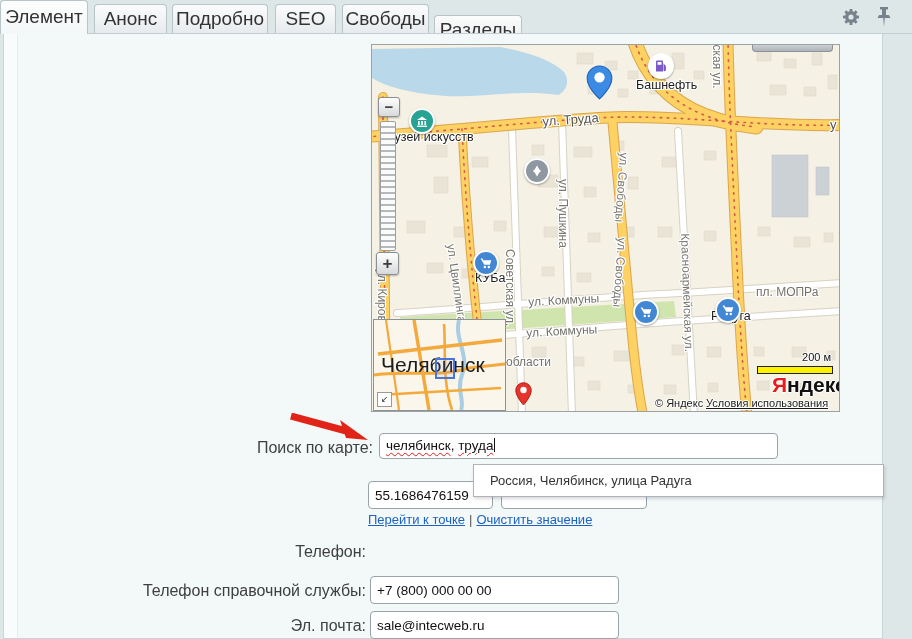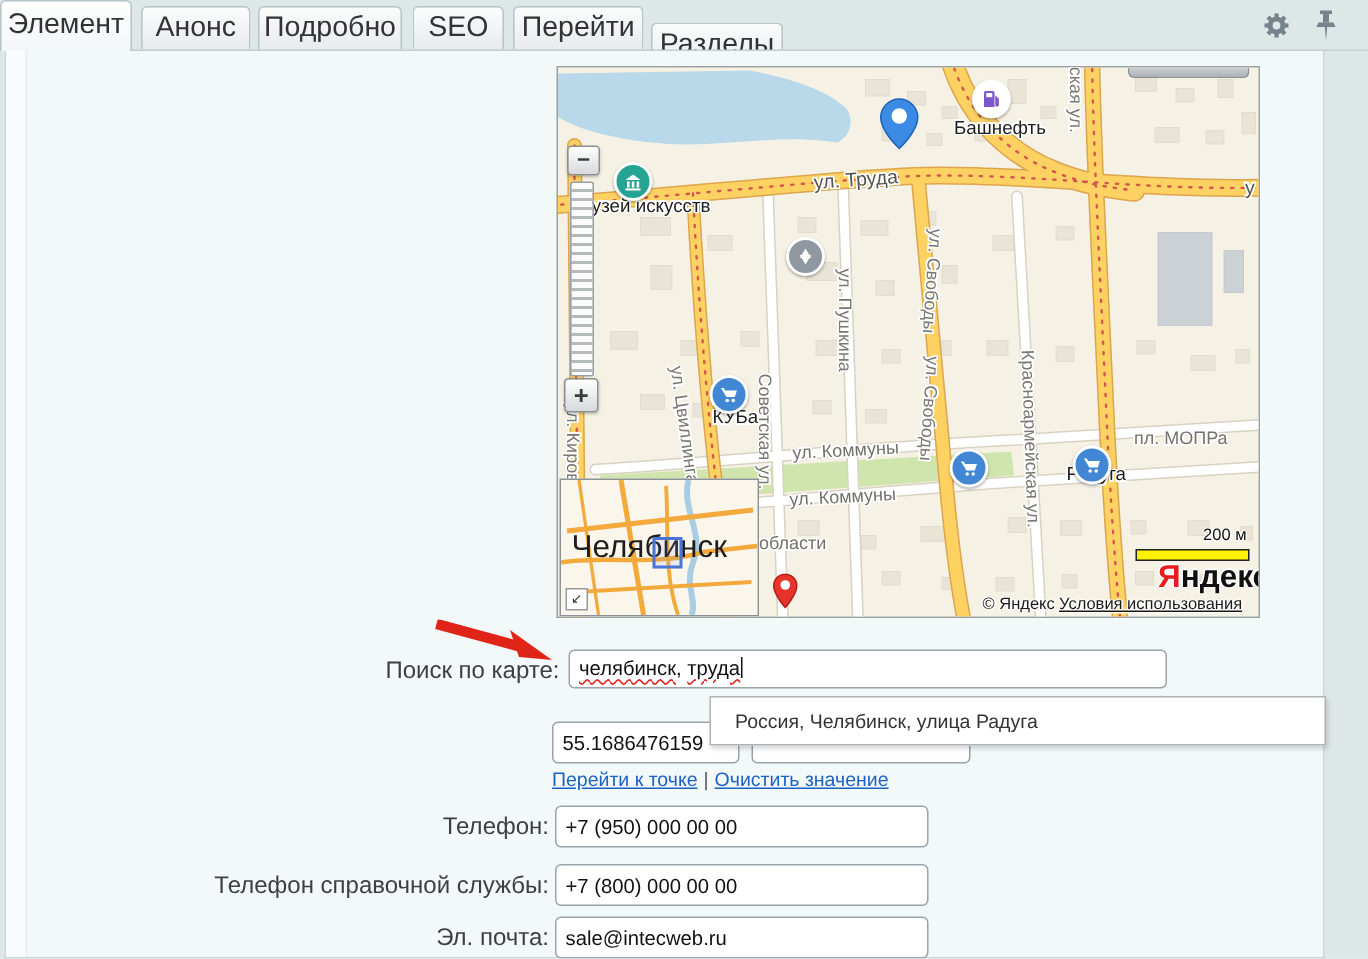--- a/index.html
+++ b/index.html
@@ -71,21 +71,21 @@
 </head>
 <body>
 
 <div id="screen">
 
   <div class="tabline"></div>
   <div class="tab active" style="left:0;width:88px;">Элемент</div>
   <div class="tab" style="left:94px;width:73px;">Анонс</div>
   <div class="tab" style="left:172px;width:96px;">Подробно</div>
   <div class="tab" style="left:275px;width:61px;">SEO</div>
-  <div class="tab" style="left:342px;width:87px;">Перейти</div>
+  <div class="tab" style="left:342px;width:87px;">Свободы</div>
   <div class="tab" style="left:434px;width:88px;margin-top:11px;">Разделы</div>
 
   <div class="topicon" style="left:842px;top:8px;">
     <svg width="18" height="18" viewBox="0 0 18 18">
       <g fill="#76828c">
         <rect x="7.6" y="1" width="2.8" height="16"></rect>
         <rect x="1" y="7.6" width="16" height="2.8"></rect>
         <rect x="7.6" y="1" width="2.8" height="16" transform="rotate(45 9 9)"></rect>
         <rect x="7.6" y="1" width="2.8" height="16" transform="rotate(-45 9 9)"></rect>
         <circle cx="9" cy="9" r="6"></circle>
@@ -348,21 +348,20 @@
   </div>
 
   <input class="tinput" style="left: 368px; top: 481px; width: 125px;" value="55.1686476159">
   <input class="tinput" style="left: 501px; top: 481px; width: 146px;">
 
   <div class="linksrow">
     <a>Перейти к точке</a><span class="sep">|</span><a>Очистить значение</a>
   </div>
 
   <div class="flabel" style="left:96px;top:543px;">Телефон:</div>
-  <input class="tinput" style="left: 370px; top: 537px; width: 249px;" value="+7 (950) 000 00 00">
 
   <div class="flabel" style="left:96px;top:582px;">Телефон справочной службы:</div>
   <input class="tinput" style="left: 370px; top: 576px; width: 249px;" value="+7 (800) 000 00 00">
 
   <div class="flabel" style="left:96px;top:617px;">Эл. почта:</div>
   <input class="tinput" style="left: 370px; top: 611px; width: 249px;" value="sale@intecweb.ru">
 
 </div>
 
 </body></html>

